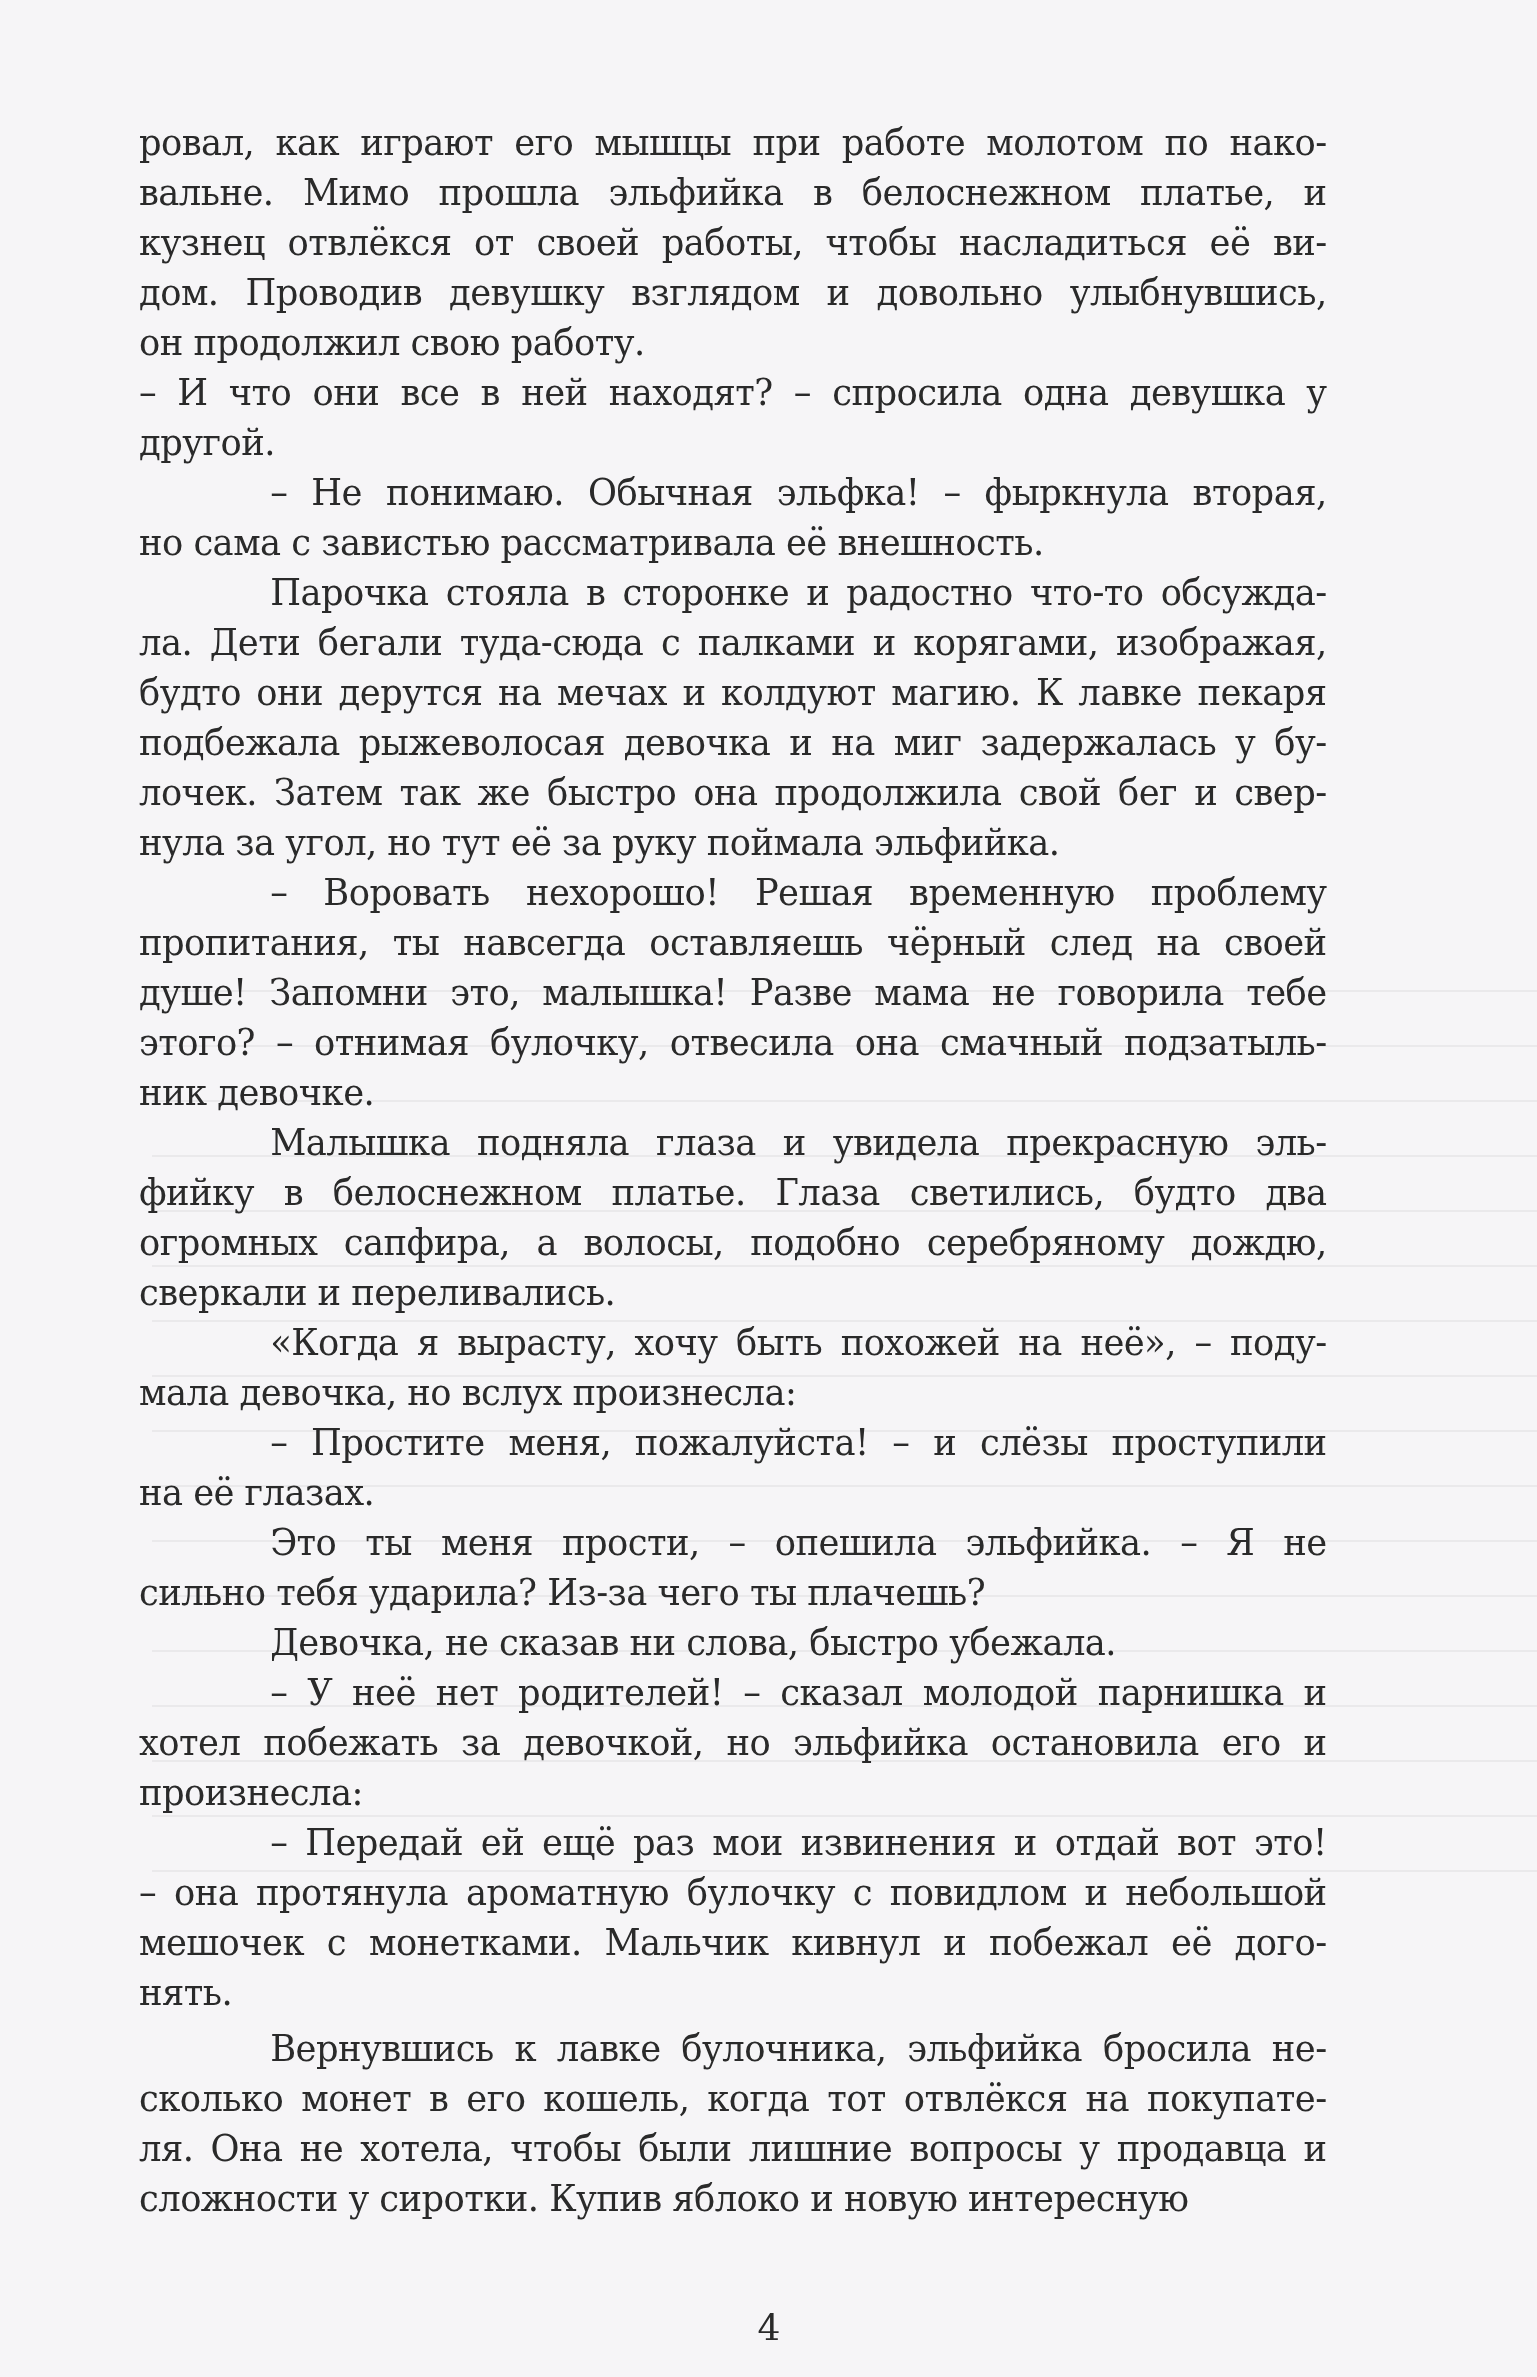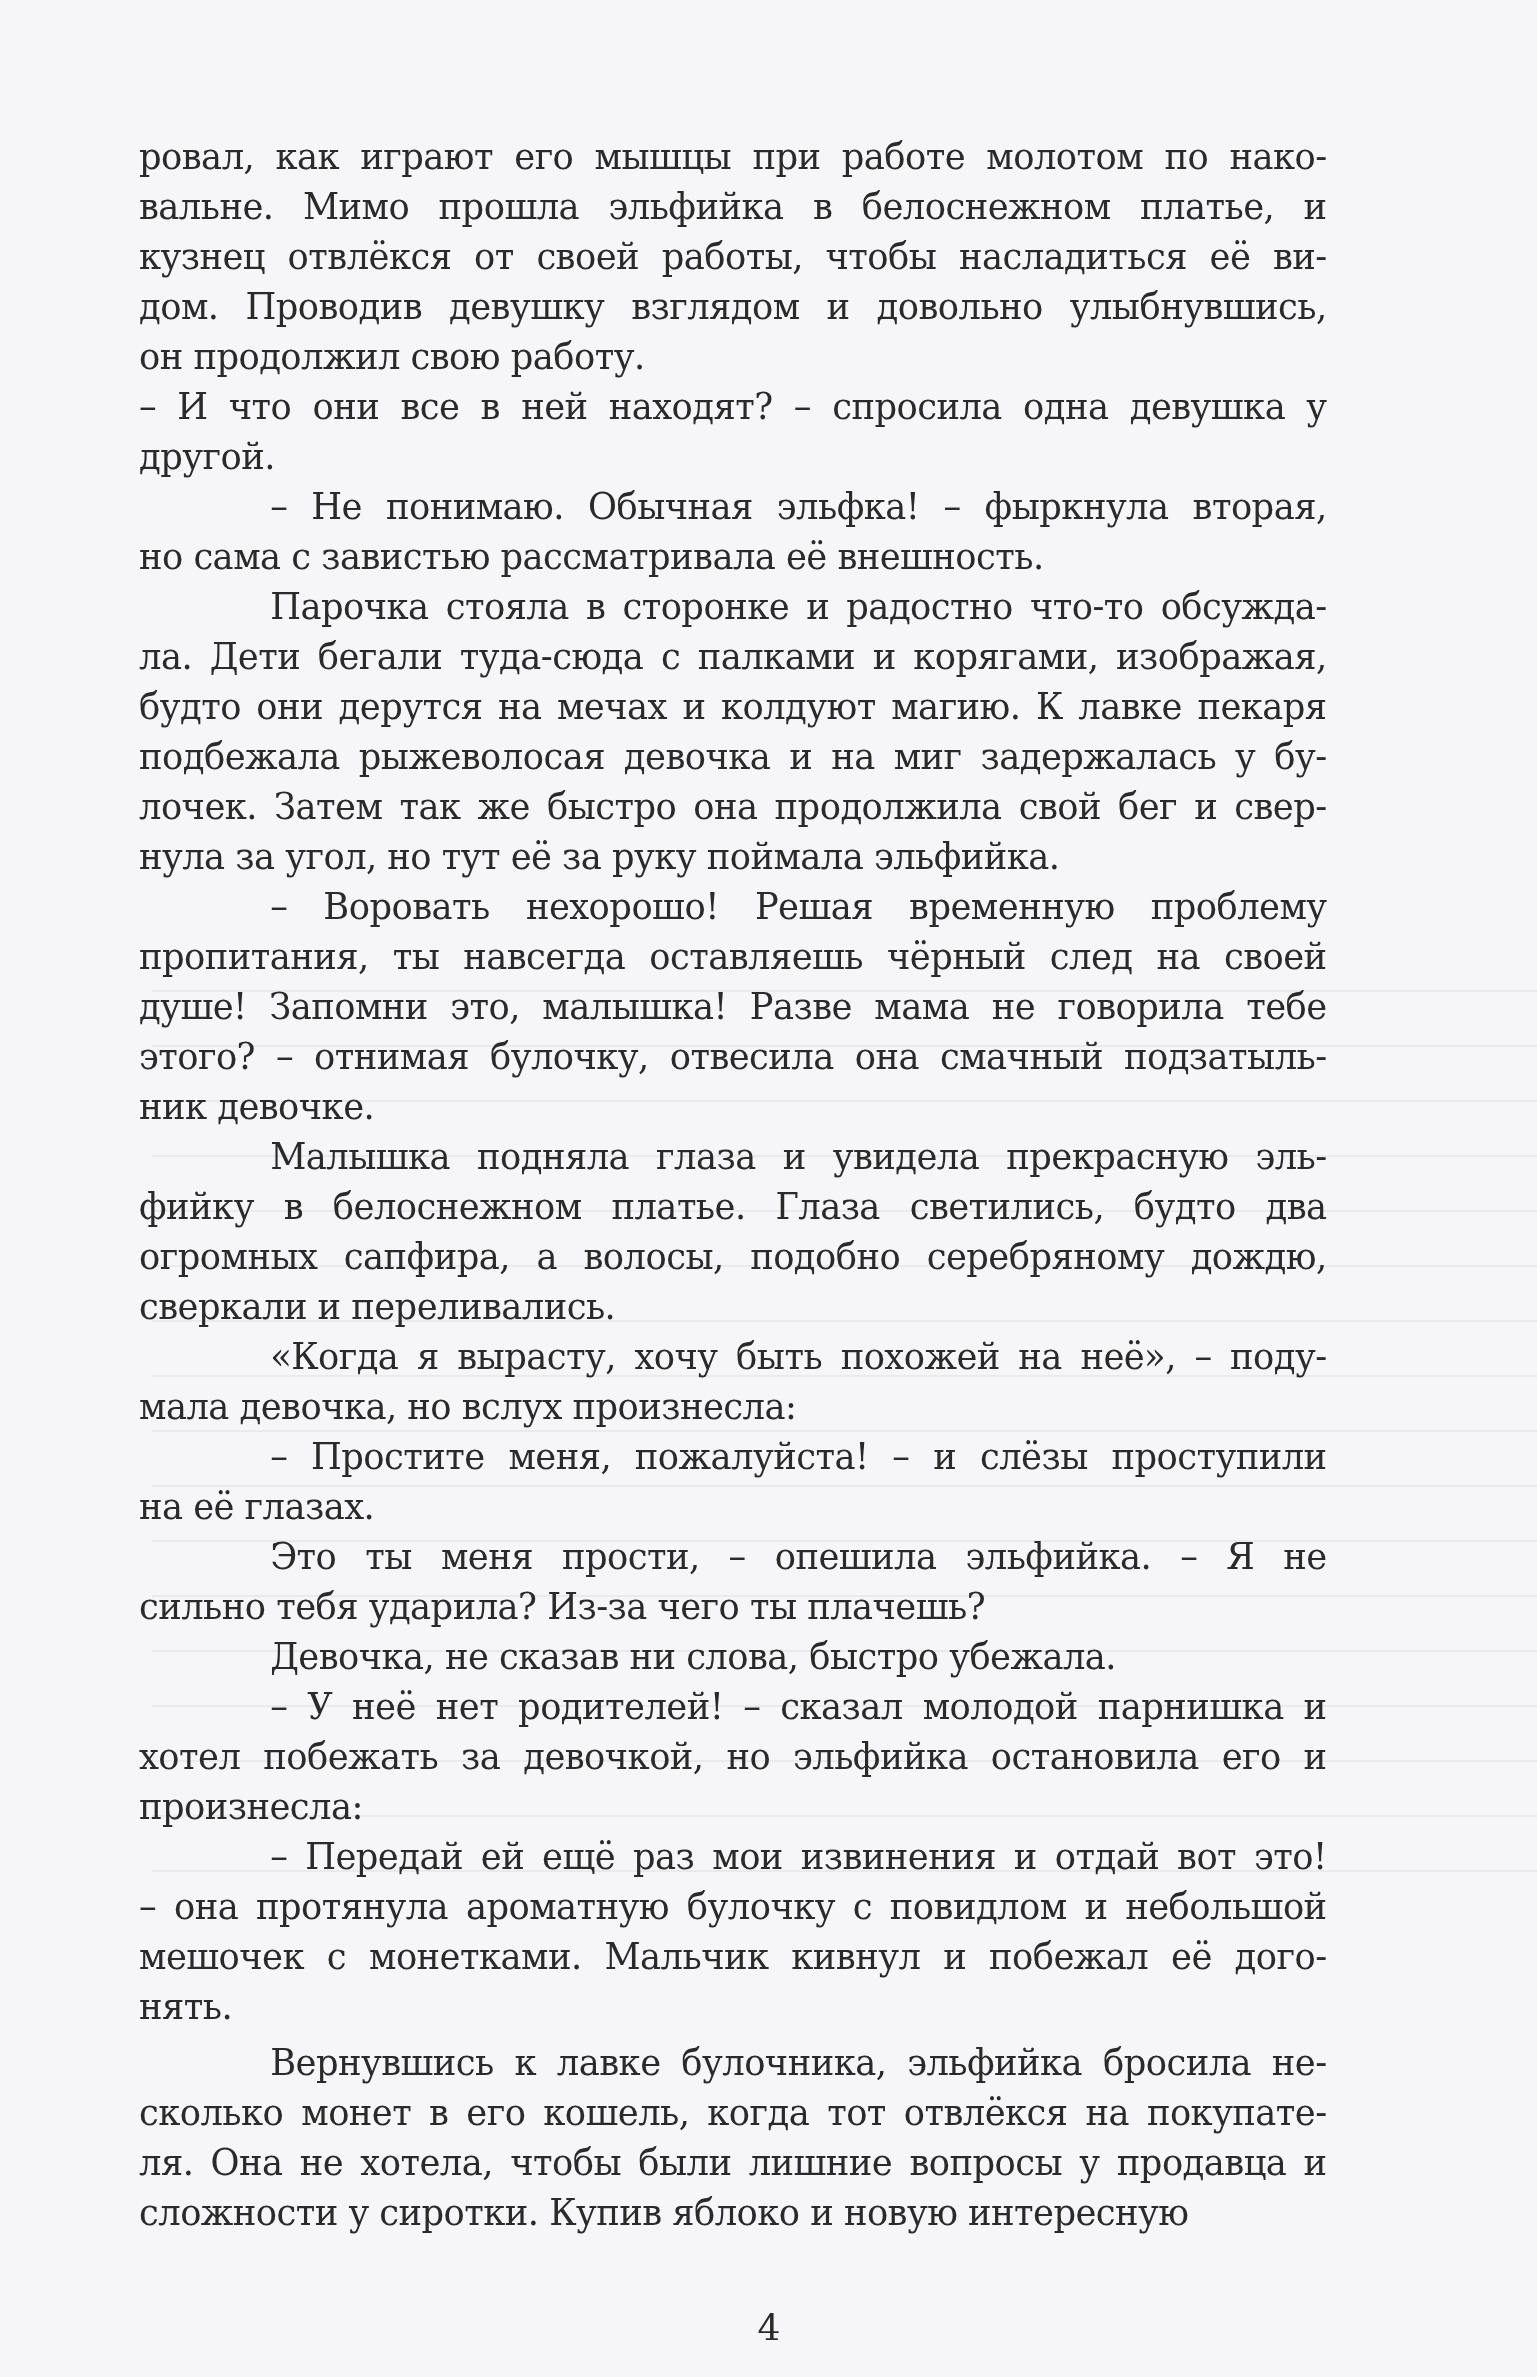--- a/index.html
+++ b/index.html
@@ -4,21 +4,21 @@
 <style>
   html, body { margin: 0; padding: 0; }
   body {
     width: 1538px; height: 2377px;
     background: #f6f5f7;
     position: relative; overflow: hidden;
     font-family: "DejaVu Serif", "Liberation Serif", serif;
     color: #2a2a2a;
   }
   .page {
-    position: absolute; left: 139px; top: 131px; width: 1277px;
+    position: absolute; left: 139px; top: 117px; width: 1277px;
   }
   .line {
     font-size: 38px;
     line-height: 50px;
     height: 50px;
     white-space: nowrap;
     letter-spacing: -0.6px;
     transform: scaleX(0.93);
     transform-origin: left center;
   }

